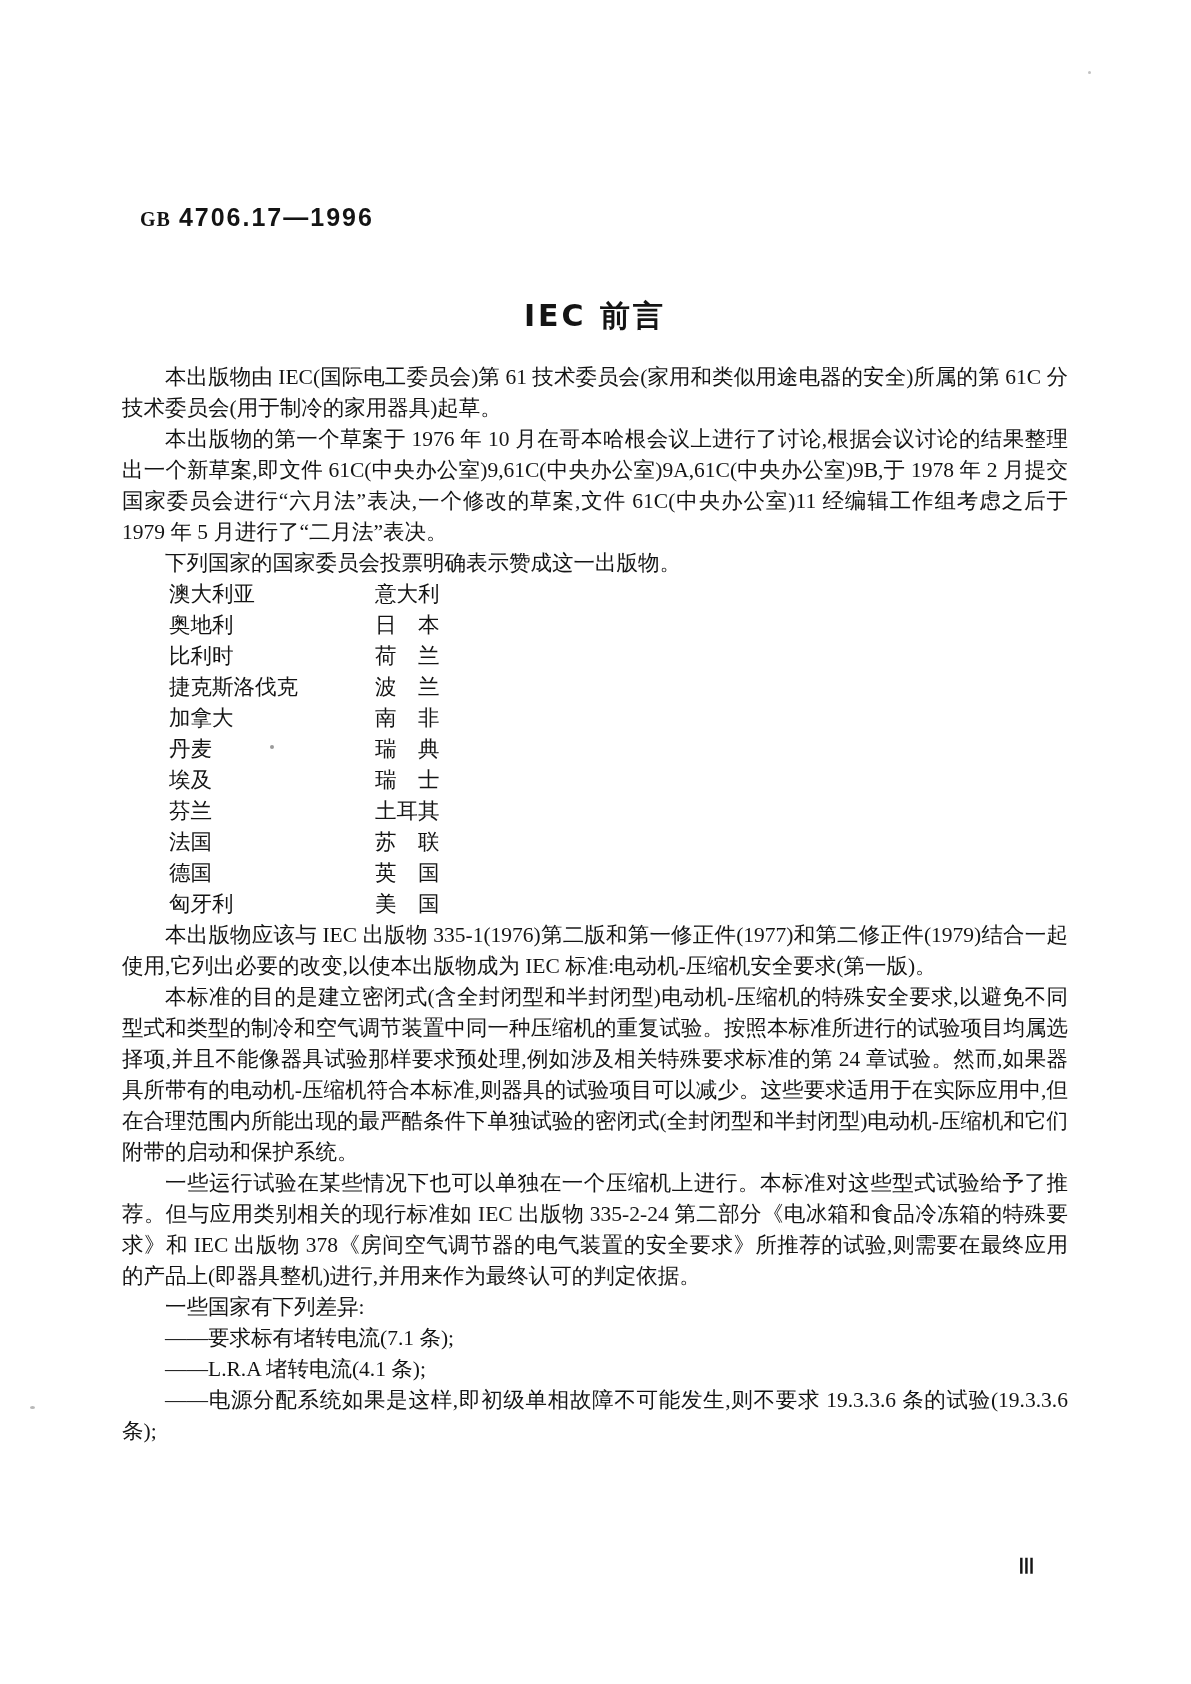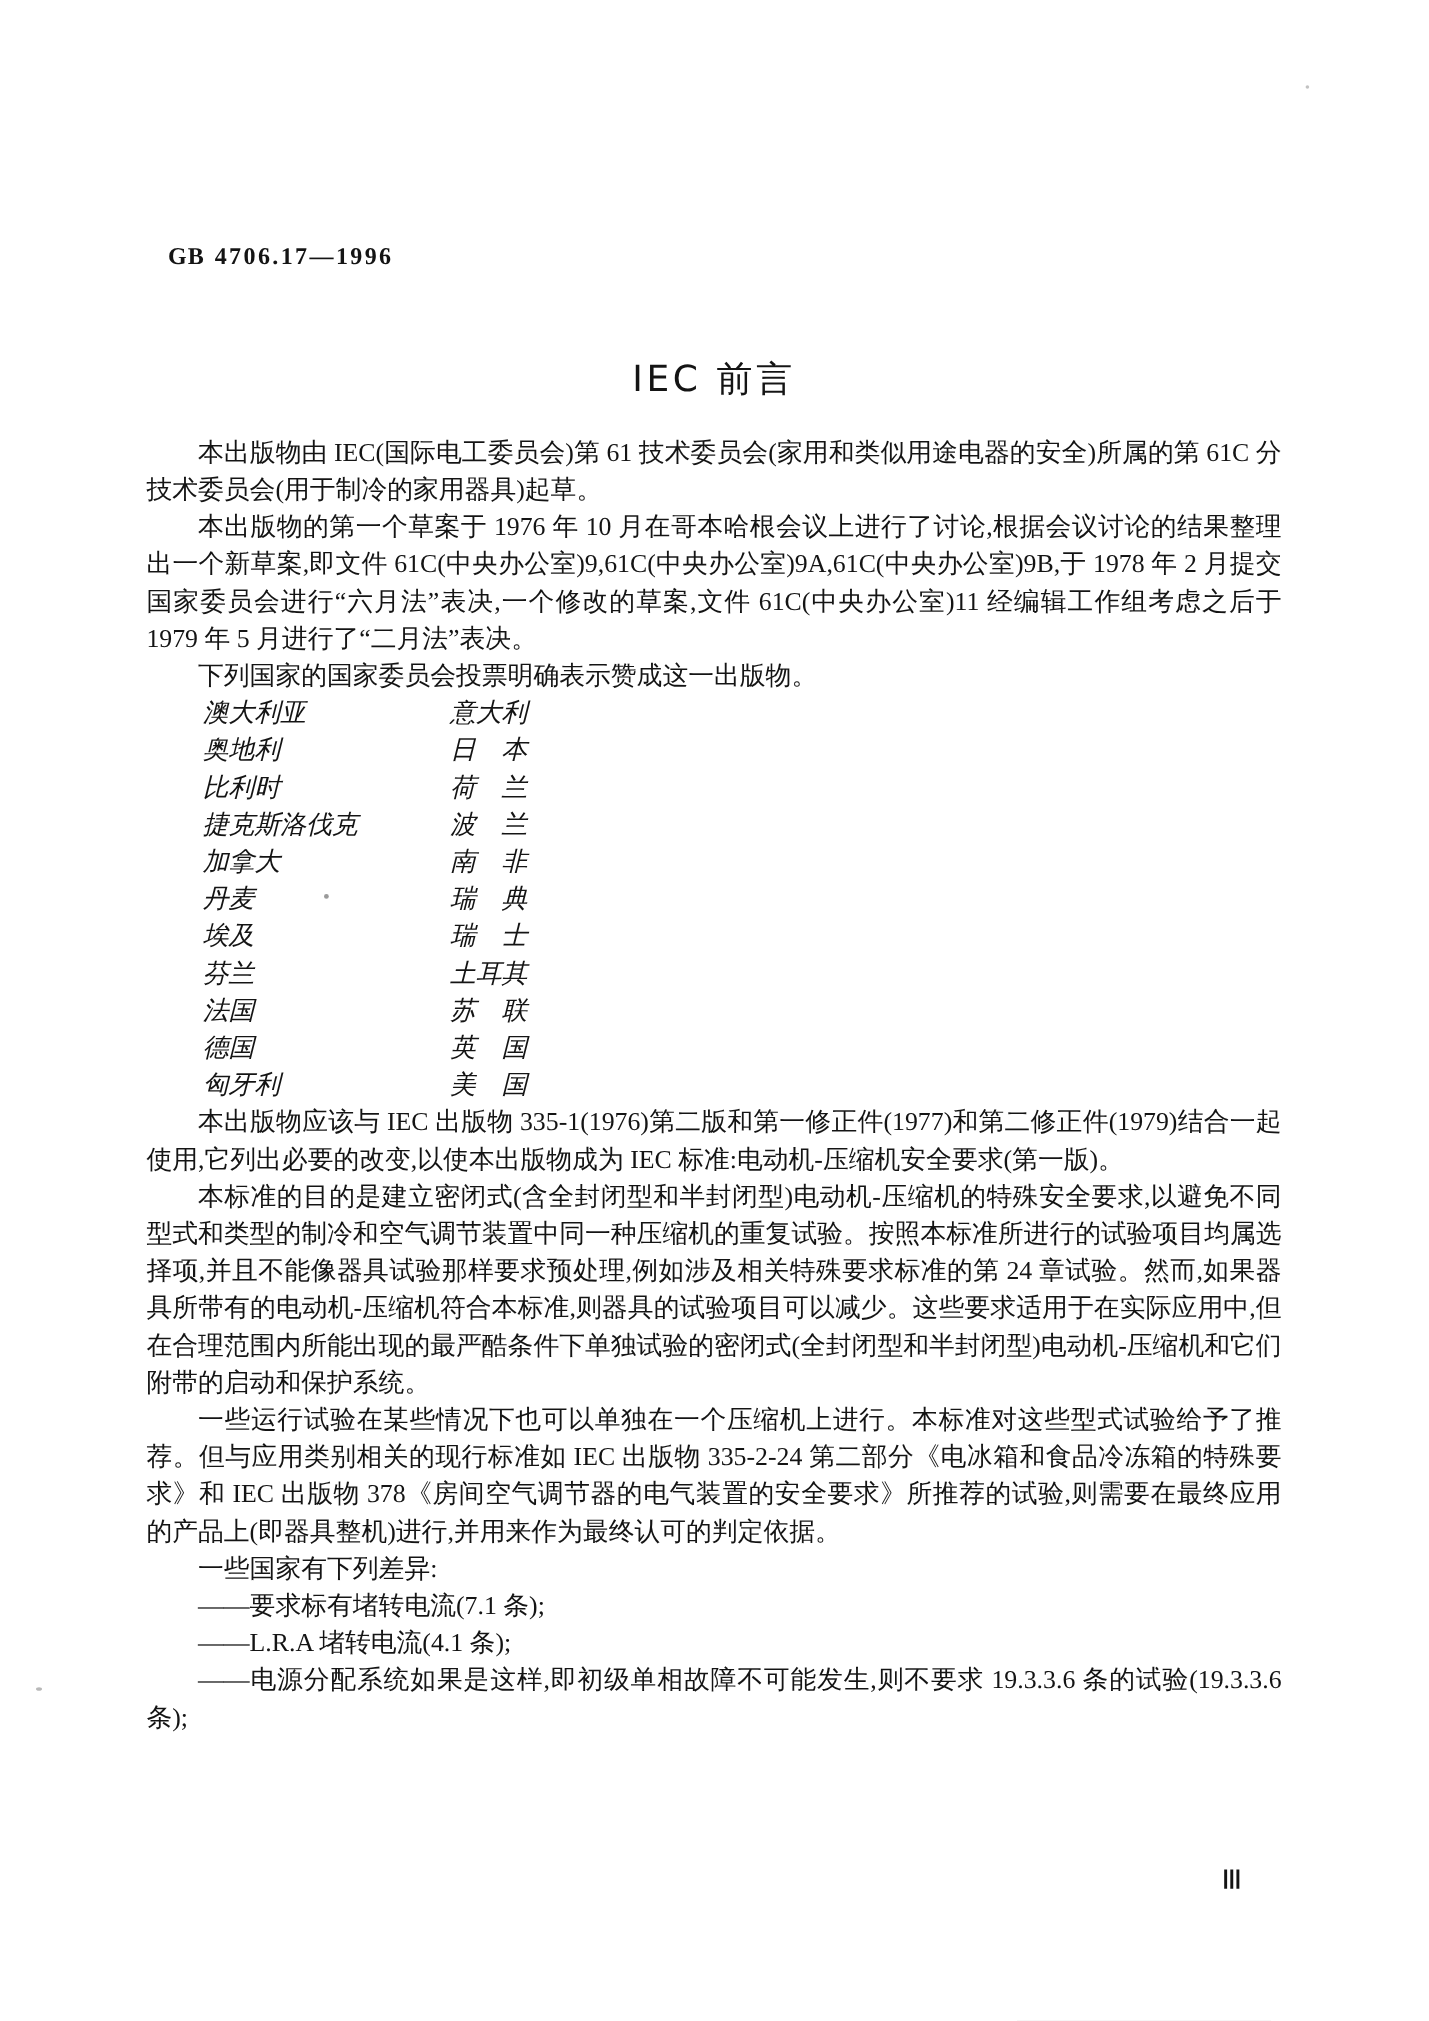--- a/index.html
+++ b/index.html
@@ -25,53 +25,52 @@
     letter-spacing: 1px;
     white-space: nowrap;
   }
   .std-prefix {
     font-family: "Liberation Serif", serif;
     font-size: 20px;
     font-weight: bold;
     margin-right: 8px;
   }
   .std-number {
-    font-family: Liberation Serif, serif;
-    font-size: 20px;
+    font-family: Liberation Sans, sans-serif;
+    font-size: 25px;
     font-weight: bold;
     letter-spacing: 2px;
   }
   .doc-title {
     position: absolute;
     left: 122px;
     width: 946px;
     top: 296px;
     margin: 0;
     text-align: center;
     font-family: "DejaVu Sans", sans-serif;
     font-size: 30px;
-    font-weight: normal;
+    font-weight: bold;
     letter-spacing: 3px;
   }
   .content {
     position: absolute;
     left: 122px;
     top: 362px;
     width: 946px;
     font-size: 21.5px;
     line-height: 31px;
     text-align: justify;
   }
   .para {
     margin: 0;
     text-indent: 2em;
   }
   .country-list {
     margin: 0;
-    font-style: italic;
   }
   .country-row {
     position: relative;
     height: 31px;
     line-height: 31px;
   }
   .c-left {
     position: absolute;
     left: 47px;
     white-space: pre;

